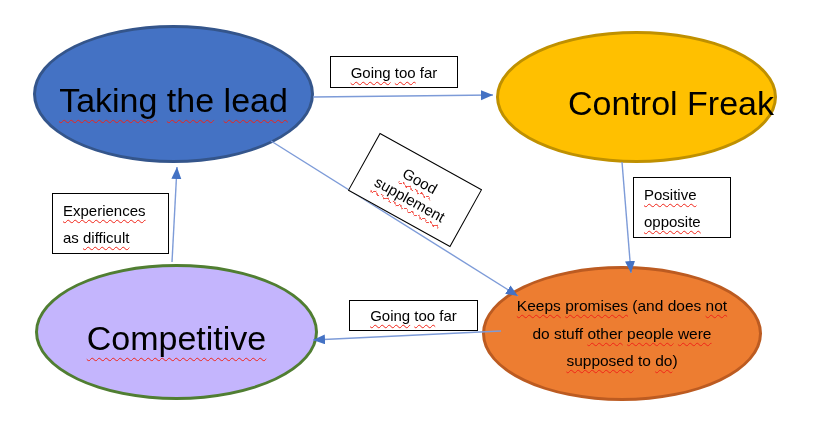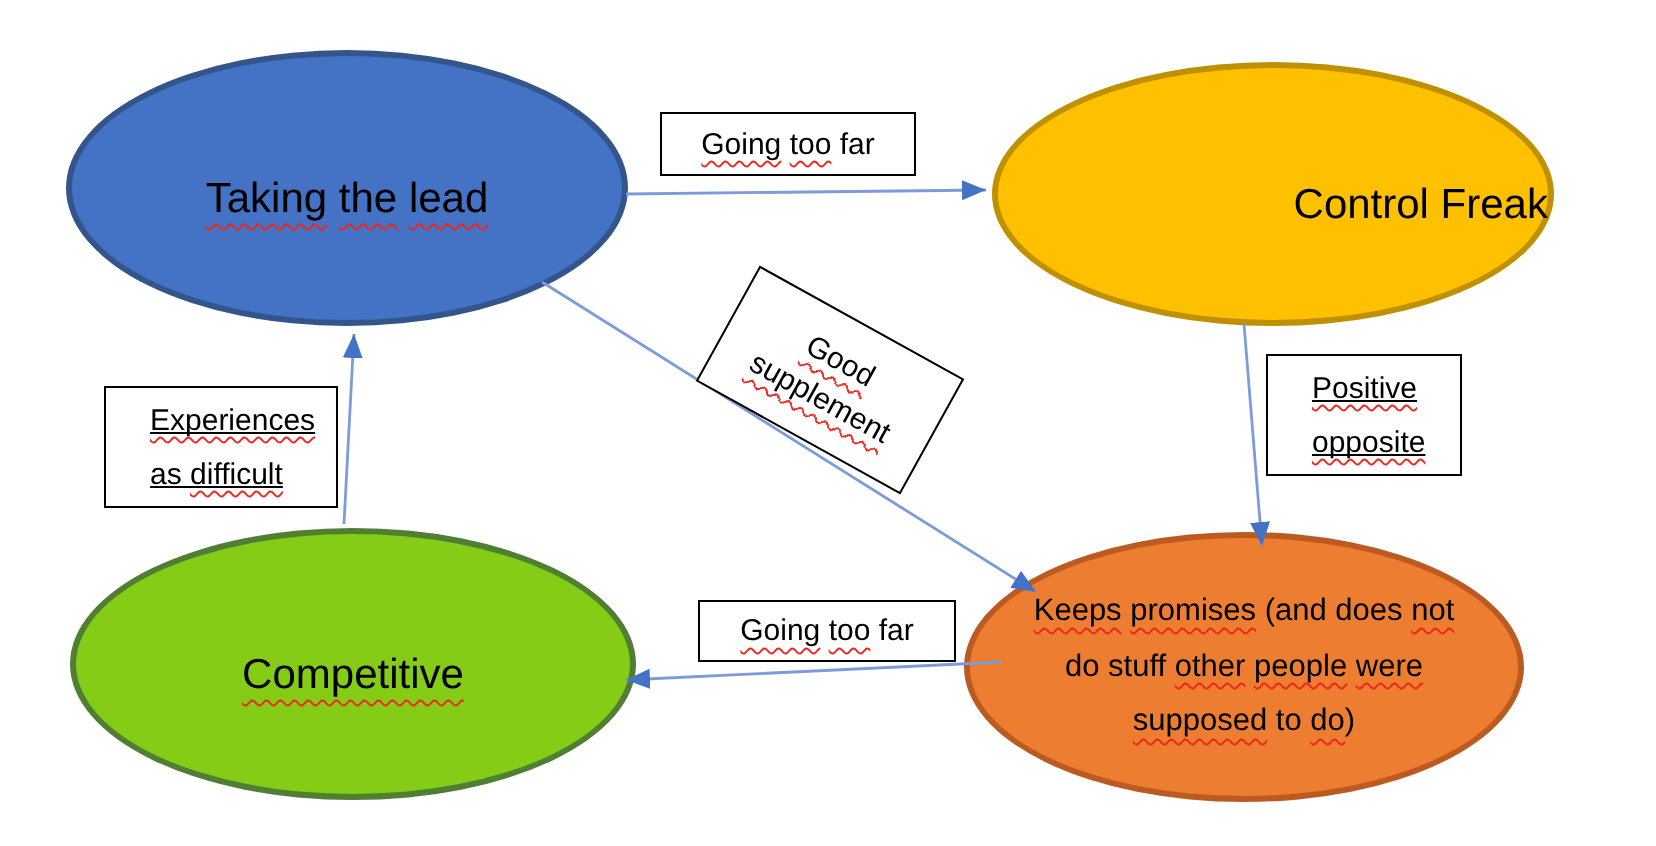--- a/index.html
+++ b/index.html
@@ -20,21 +20,21 @@
     border-radius: 50%;
     border: 3px solid #000;
     display: flex;
     align-items: center;
     justify-content: center;
     text-align: center;
     z-index: 1;
     color: #000;
   }
   .node .nlabel { display: block; }
-  .nlabel.big { font-size: 21px; letter-spacing: 0px; margin-top: 12px; }
+  .nlabel.big { font-size: 34px; letter-spacing: 0px; margin-top: 12px; }
   .nlabel.small {
     font-size: 15.5px;
     line-height: 1.78;
     padding: 0 10px;
   }
   #node-blue   { left: 33px;  top: 25px;  width: 281px; height: 138px; }
   #node-gold   { left: 496px; top: 31px;  width: 281px; height: 132px; }
   #node-green  { left: 35px;  top: 264px; width: 283px; height: 136px; }
   #node-orange { left: 482px; top: 266px; width: 280px; height: 135px; }
 
@@ -52,21 +52,21 @@
     box-sizing: border-box;
     background: #ffffff;
     border: 1.5px solid #000000;
     z-index: 3;
     display: flex;
     align-items: center;
     font-size: 15px;
     color: #000;
   }
   .lbl-box.center { justify-content: center; text-align: left; }
-  .lbl-box.leftal { padding-left: 22px; line-height: 27px; text-decoration: underline; }
+  .lbl-box.leftal { padding-left: 10px; line-height: 27px; }
   #lbl-going-top    { left: 330px; top: 56px;  width: 128px; height: 32px; }
   #lbl-positive     { left: 633px; top: 177px; width: 98px;  height: 61px; }
   #lbl-experiences  { left: 52px;  top: 193px; width: 117px; height: 61px; }
   #lbl-going-bottom { left: 349px; top: 300px; width: 129px; height: 31px; }
   #lbl-good-supplement {
     left: 415px; top: 190px; width: 117px; height: 66px;
     transform: translate(-50%, -50%) rotate(29deg);
     justify-content: center; text-align: center;
     line-height: 21px;
   }
@@ -87,21 +87,21 @@
 <div class="canvas">
 
   <div class="node" id="node-blue" style="background-color: rgb(68, 114, 196); border-color: rgb(52, 85, 139);">
     <span class="nlabel big"><span class="sq">Taking</span><span> </span><span class="sq">the</span><span> </span><span class="sq">lead</span></span>
   </div>
 
   <div class="node" id="node-gold" style="background-color: rgb(255, 192, 0); border-color: rgb(191, 144, 0); justify-content: flex-end;">
     <span class="nlabel big"><span>Control Freak</span></span>
   </div>
 
-  <div class="node" id="node-green" style="background-color: #84cc16; border-color: rgb(80, 126, 50);">
+  <div class="node" id="node-green" style="background-color: #c4b5fd; border-color: rgb(80, 126, 50);">
     <span class="nlabel big"><span class="sq">Competitive</span></span>
   </div>
 
   <div class="node" id="node-orange" style="background-color: rgb(237, 125, 49); border-color: rgb(188, 91, 33);">
     <span class="nlabel small"><span class="sq">Keeps</span><span> </span><span class="sq">promises</span><span> (and does </span><span class="sq">not</span><br><span>do stuff </span><span class="sq">other</span><span> </span><span class="sq">people</span><span> </span><span class="sq">were</span><br><span class="sq">supposed</span><span> to </span><span class="sq">do</span><span>)</span></span>
   </div>
 
   <svg class="arrows" viewBox="0 0 828 423">
     <defs>
       <marker id="ah" markerUnits="userSpaceOnUse" markerWidth="13" markerHeight="11" refX="12" refY="5" orient="auto">

